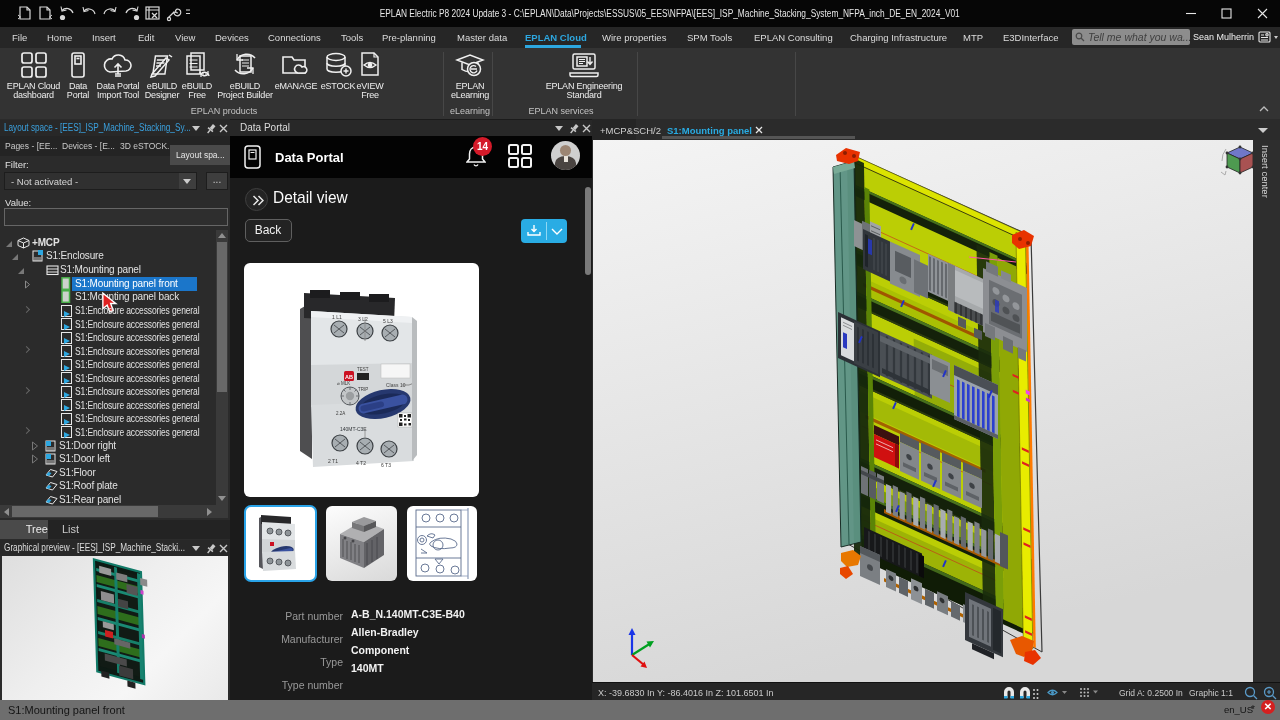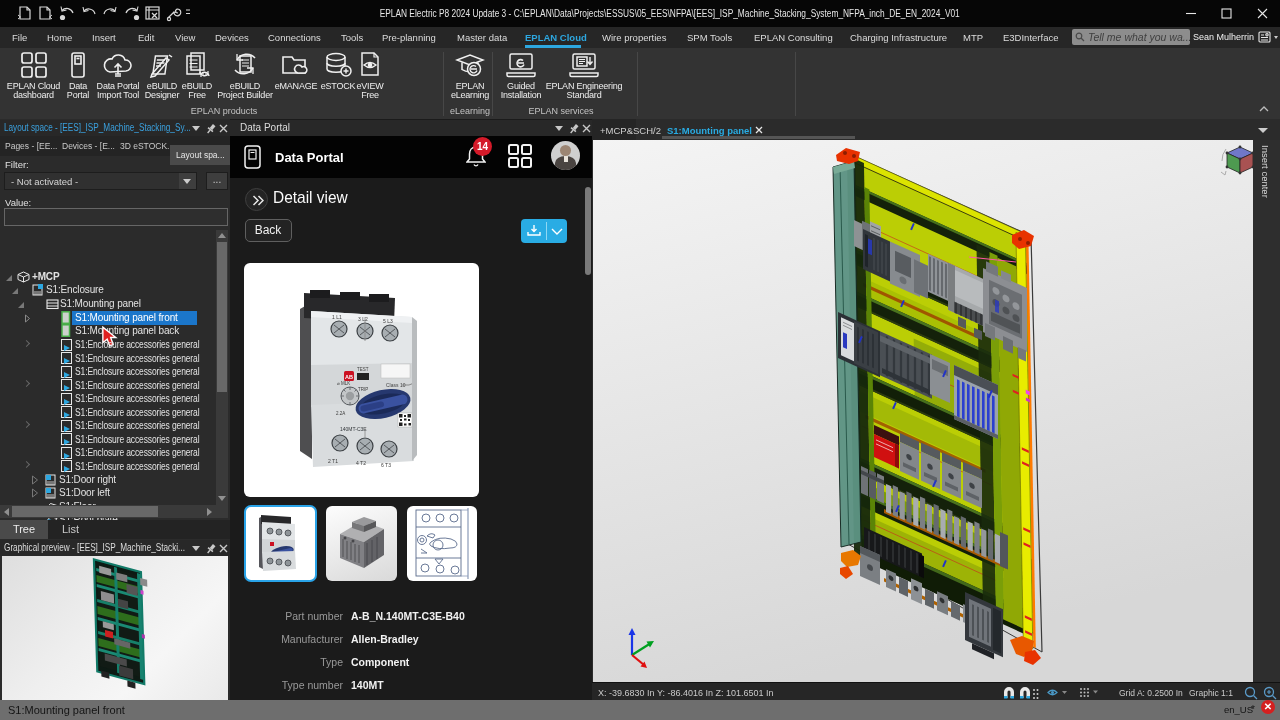--- a/index.html
+++ b/index.html
@@ -180,27 +180,20 @@
   <div class="rsep" style="left:443px;"></div>
   <div class="rbtn" style="left:420px;width:100px;"><div class="ric">
         <svg width="30" height="26" fill="none" stroke="#f0f0f0" stroke-width="1.5">
           <path d="M2 8 l13 -5 l13 5 l-13 5 z"></path>
           <path d="M7 10.5 l0 7 c4 3 12 3 16 0 l0 -7"></path>
           <circle cx="19" cy="17" r="6.5" fill="#333333"></circle>
           <path d="M22 18.5 a3.6 3.6 0 1 1 -1 -4 M22 17 l-6 0" stroke-width="1.4"></path>
         </svg>
       </div>EPLAN<br>eLearning</div>
   <div class="rsep" style="left:492px;"></div>
-  <div class="rbtn" style="left:471px;width:100px;"><div class="ric">
-        <svg width="30" height="26" fill="none" stroke="#f0f0f0" stroke-width="1.5">
-          <rect x="4" y="2" width="22" height="15" rx="1.5"></rect>
-          <path d="M1 21 l28 0 l0 2 a1.5 1.5 0 0 1 -1.5 1.5 l-25 0 a1.5 1.5 0 0 1 -1.5 -1.5 z"></path>
-          <path d="M18 12.5 a3.6 3.6 0 1 1 -1 -4 M18 11 l-6 0" stroke-width="1.6"></path>
-        </svg>
-      </div>Guided<br>Installation</div>
   <div class="rbtn" style="left:528px;width:112px;"><div class="ric">
         <svg width="30" height="26" fill="none" stroke="#f0f0f0" stroke-width="1.5">
           <rect x="4" y="2" width="22" height="15" rx="1.5"></rect>
           <path d="M1 21 l28 0 l0 2 a1.5 1.5 0 0 1 -1.5 1.5 l-25 0 a1.5 1.5 0 0 1 -1.5 -1.5 z"></path>
           <rect x="8" y="5" width="10" height="9"></rect>
           <path d="M10 7.5 l6 0 M10 9.5 l6 0 M10 11.5 l4 0" stroke-width="1"></path>
           <path d="M21 5 l0 7 M18.5 9.5 l2.5 3 l2.5 -3" stroke-width="1.4"></path>
         </svg>
       </div>EPLAN Engineering<br>Standard</div>
   <div class="rsep" style="left:637px;"></div>
@@ -240,21 +233,21 @@
       <div class="abs" style="right:0;top:0;width:17px;height:16px;background:#3e3e3e;">
           <svg class="abs" style="left:4px;top:6px;" width="9" height="6" fill="#cccccc">
             <path d="M0 0 l8 0 l-4 5 z"></path>
           </svg>
         </div>
     </div>
     <div class="abs" style="left:206px;top:53px;width:22px;height:18px;background:#3e3e3e;border:1px solid #1d1d1d;color:#cccccc;font-size:10px;text-align:center;line-height:14px;">...</div>
     <div class="abs tl" style="left:5px;top:78px;font-size:9.5px;color:#e0e0e0;">Value:</div>
     <div class="abs" style="left:4px;top:89px;width:224px;height:18px;background:#2e2e2e;border:1px solid #666666;"></div>
 
-    <div id="tree" class="abs" style="left:0;top:111px;width:216px;height:275px;background:#2b2b2b;font-size:10px;letter-spacing:-0.15px;color:#e2e2e2;overflow:hidden;margin-top:34px;">
+    <div id="tree" class="abs" style="left:0;top:111px;width:216px;height:275px;background:#2b2b2b;font-size:10px;letter-spacing:-0.15px;color:#e2e2e2;overflow:hidden;">
       <div class="abs" style="left:0;top:6px;width:216px;height:14px;">
         <svg class="abs" style="left:5px;top:4px;" width="8" height="8" fill="#787878">
             <path d="M7 1 L7 7 L1 7 Z"></path>
           </svg>
         <svg class="abs" style="left:17px;top:1px;" width="13" height="12" fill="none" stroke="#e8e8e8" stroke-width="1">
             <path d="M6.5 1 L12 3.5 L6.5 6 L1 3.5 Z M1 3.5 L1 8.5 L6.5 11 L6.5 6 M12 3.5 L12 8.5 L6.5 11"></path>
           </svg>
         <span class="abs tl" style="left:32px;top:1px;font-weight:bold;">+MCP</span>
       </div>
       <div class="abs" style="left:0;top:19px;width:216px;height:14px;">
@@ -400,21 +393,21 @@
       <svg class="abs" style="left:3px;top:3px;" width="6" height="8" fill="#909090">
           <path d="M6 0 l0 8 l-5 -4 z"></path>
         </svg>
       <div class="abs" style="left:12px;top:1px;width:146px;height:11px;background:#686868;"></div>
       <svg class="abs" style="left:207px;top:3px;" width="6" height="8" fill="#909090">
           <path d="M0 0 l0 8 l5 -4 z"></path>
         </svg>
     </div>
 
     <div class="abs" style="left:0;top:401px;width:230px;height:19px;background:#232323;font-size:11px;color:#c9c9c9;">
-      <div class="abs" style="left:0;top:0;width:48px;height:19px;background:#4a4a4a;color:#ececec;text-align:center;line-height:18px;">Tree</div>
+      <div class="abs" style="left:0;top:0;width:48px;height:19px;background:#4a4a4a;color:#ececec;text-align:right;line-height:18px;">Tree</div>
       <div class="abs tl" style="left:62px;top:3px;">List</div>
     </div>
 
     <div class="ptitle tl" style="left:0;top:421px;width:230px;">
         <span class="tl" style="position:absolute;left:4px;top:2px;color:#dcdcdc;transform:scaleX(0.82);transform-origin:0 0;">Graphical preview - [EES]_ISP_Machine_Stacki...</span>
       <svg class="abs" style="left:192px;top:4px;" width="36" height="10" fill="#c8c8c8">
           <path d="M0 2 l8 0 l-4 5 z"></path>
           <g transform="rotate(40 19 5)">
             <rect x="17.3" y="0" width="3.4" height="5"></rect>
             <rect x="15.8" y="5" width="6.4" height="1.6"></rect>
@@ -644,21 +637,21 @@
           <path d="M28 53 l8 0 l-4 5 z"></path>
           <circle cx="18" cy="62" r="4"></circle>
             <circle cx="33" cy="63" r="4"></circle>
             <circle cx="48" cy="64" r="4"></circle>
         </g>
         <path d="M61 2 l0 71" stroke="#8a9ab8" stroke-width="1.2"></path>
         <path d="M54 4 l7 0 M54 70 l7 0" stroke="#8a9ab8" stroke-width="0.8"></path>
       </svg>
     </div>
     <div class="abs" style="left:0;top:486px;width:113px;text-align:right;font-size:10.5px;color:#999999;line-height:23px;">Part number<br>Manufacturer<br>Type<br>Type number</div>
-    <div class="abs" style="left:121px;top:486px;font-size:10.5px;color:#f2f2f2;font-weight:bold;line-height:23px;">A-B_N.140MT-C3E-B40<br>Allen-Bradley<br>Component<br>140MT</div>
+    <div class="abs" style="left:121px;top:486px;font-size:10.5px;color:#f2f2f2;font-weight:bold;line-height:18px;">A-B_N.140MT-C3E-B40<br>Allen-Bradley<br>Component<br>140MT</div>
     <div class="abs" style="left:355px;top:68px;width:6px;height:88px;background:#7a7a7a;border-radius:3px;"></div>
   </div>
   <div id="viewport" class="abs" style="left:592px;top:0;width:688px;height:581px;background:#2b2b2b;">
     <div class="abs" style="left:0;top:0;width:688px;height:21px;background:#2b2b2b;font-size:9.5px;text-align:center;">
       <div class="abs" style="left:0;top:0;width:44px;height:21px;background:#252525;"></div>
       <div class="abs tl" style="left:8px;top:6px;color:#cfcfcf;">+MCP&amp;SCH/2</div>
       <div class="abs tl" style="left:75px;top:5.5px;color:#29abe2;font-weight:bold;">S1:Mounting panel</div>
       <svg class="abs" style="left:163px;top:7px;" width="8" height="8" fill="none" stroke="#e8e8e8" stroke-width="1.3">
           <path d="M1 1 l6 6 M7 1 l-6 6"></path>
         </svg>

